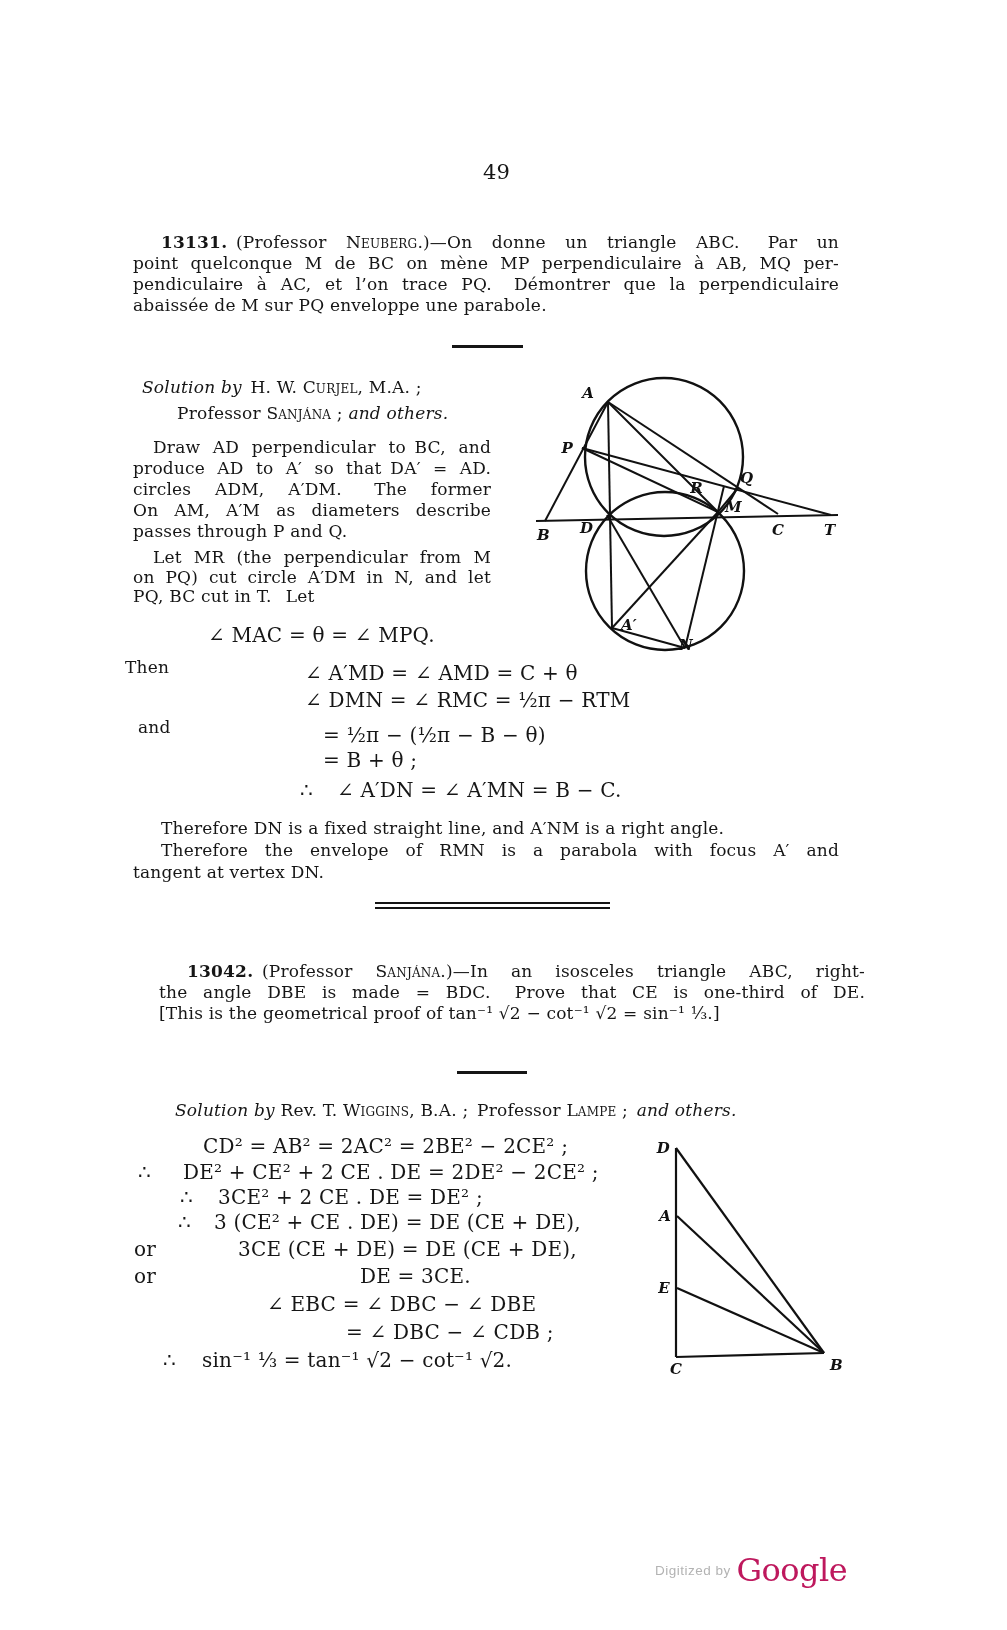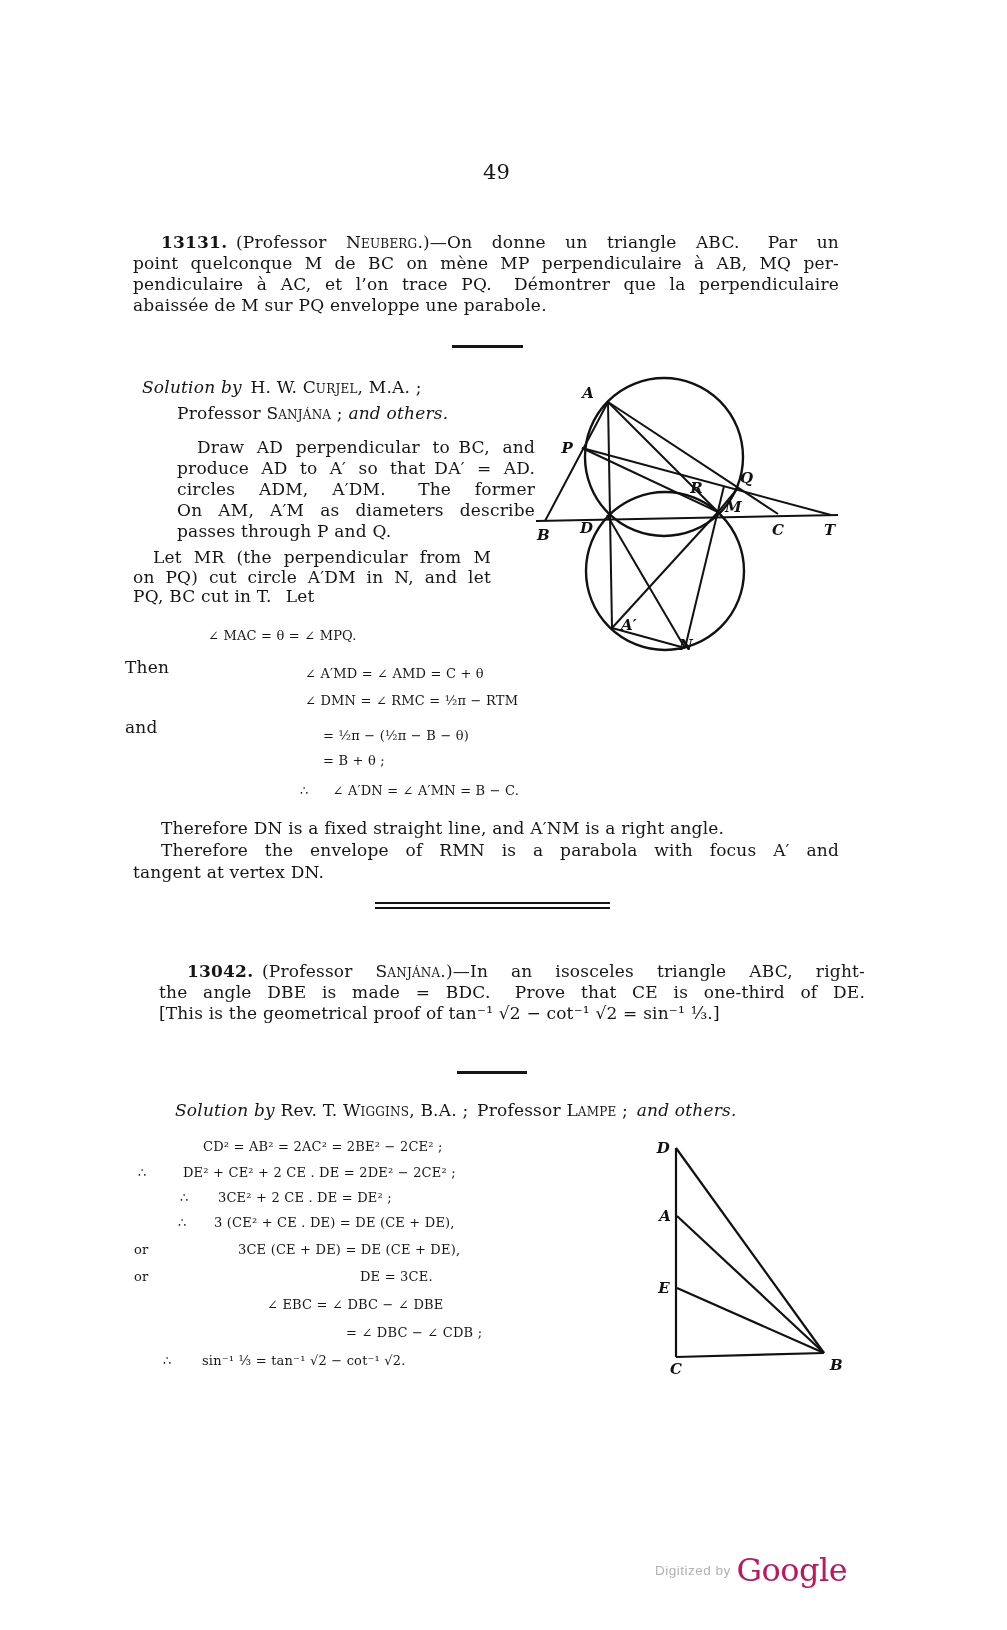--- a/index.html
+++ b/index.html
@@ -11,21 +11,21 @@
   }
   .abs{position:absolute;}
   .jline{text-align:justify;text-align-last:justify;white-space:normal;}
   .lline{text-align:left;}
   .ind28{text-indent:28px;}
   .ind20{text-indent:20px;}
   .sc{font-variant:small-caps;}
   .it{font-style:italic;}
   .rule{background:#151515;}
   .dbl{border-top:2.5px solid #151515;border-bottom:2.5px solid #151515;height:3px;}
-  .eq{font-size:13px;white-space:nowrap;}
+  .eq{font-size:20px;white-space:nowrap;}
   .fig text{font-family:"DejaVu Serif",serif;font-style:italic;font-weight:bold;font-size:15px;fill:#111;}
   .fig line, .fig circle, .fig path{stroke:#111;fill:none;}
   .wm-pre{font-family:"Liberation Sans",sans-serif;font-size:13.5px;color:#b3b3b3;letter-spacing:.5px;}
   .wm-logo{font-family:"DejaVu Serif",serif;font-size:32px;color:#be185d;letter-spacing:-.5px;}
 </style>
 </head>
 <body>
 
 <div class="abs" style="left:430px;top:162px;width:80px;text-align:right;font-size:21px;">49</div>
 
@@ -34,21 +34,21 @@
   <div class="jline">point quelconque M de BC on mène MP perpendiculaire à AB, MQ per-</div>
   <div class="jline">pendiculaire à AC, et l’on trace PQ.  Démontrer que la perpendiculaire</div>
   <div class="lline">abaissée de M sur PQ enveloppe une parabole.</div>
 </div>
 
 <div class="abs rule" style="left:452px;top:345px;width:71px;height:3px;"></div>
 
 <div class="abs" style="left:142px;top:377px;width:360px;white-space:nowrap;"><span class="it">Solution by</span><span> H. W. </span><span class="sc">Curjel</span><span>, M.A. ;</span></div>
 <div class="abs" style="left:177px;top:403px;width:320px;white-space:nowrap;"><span>Professor </span><span class="sc">Sanjána</span><span> ; </span><span class="it">and others.</span></div>
 
-<div class="abs" style="left:133px;top:437px;width:358px;margin-left:44px;">
+<div class="abs" style="left:133px;top:437px;width:358px;">
   <div class="jline ind20">Draw AD perpendicular to BC, and</div>
   <div class="jline">produce AD to A′ so that DA′ = AD.</div>
   <div class="jline">circles ADM, A′DM.  The former</div>
   <div class="jline">On AM, A′M as diameters describe</div>
   <div class="lline">passes through P and Q.</div>
 </div>
 
 <div class="abs" style="left:133px;top:548px;width:358px;line-height:19.5px;">
   <div class="jline ind20">Let MR (the perpendicular from M</div>
   <div class="jline">on PQ) cut circle A′DM in N, and let</div>
@@ -82,21 +82,21 @@
   <text x="772" y="535">C</text>
   <text x="824" y="535">T</text>
   <text x="621" y="630">A′</text>
   <text x="679" y="650">N</text>
 </svg>
 
 <div class="abs eq" style="left:208px;top:625px;">∠ MAC = θ = ∠ MPQ.</div>
 <div class="abs" style="left:125px;top:657px;">Then</div>
 <div class="abs eq" style="left:305px;top:663px;">∠ A′MD = ∠ AMD = C + θ</div>
 <div class="abs eq" style="left:305px;top:690px;">∠ DMN = ∠ RMC = ½π − RTM</div>
-<div class="abs" style="left:125px;top:717px;">and</div>
+<div class="abs" style="left:138px;top:717px;">and</div>
 <div class="abs eq" style="left:323px;top:725px;">= ½π − (½π − B − θ)</div>
 <div class="abs eq" style="left:323px;top:750px;">= B + θ ;</div>
 <div class="abs eq" style="left:300px;top:780px;"><span>∴</span><span style="display:inline-block;width:24px;"></span><span>∠ A′DN = ∠ A′MN = B − C.</span></div>
 
 <div class="abs" style="left:133px;top:817px;width:706px;line-height:22px;">
   <div class="lline ind28">Therefore DN is a fixed straight line, and A′NM is a right angle.</div>
   <div class="jline ind28">Therefore the envelope of RMN is a parabola with focus A′ and</div>
   <div class="lline">tangent at vertex DN.</div>
 </div>
 

